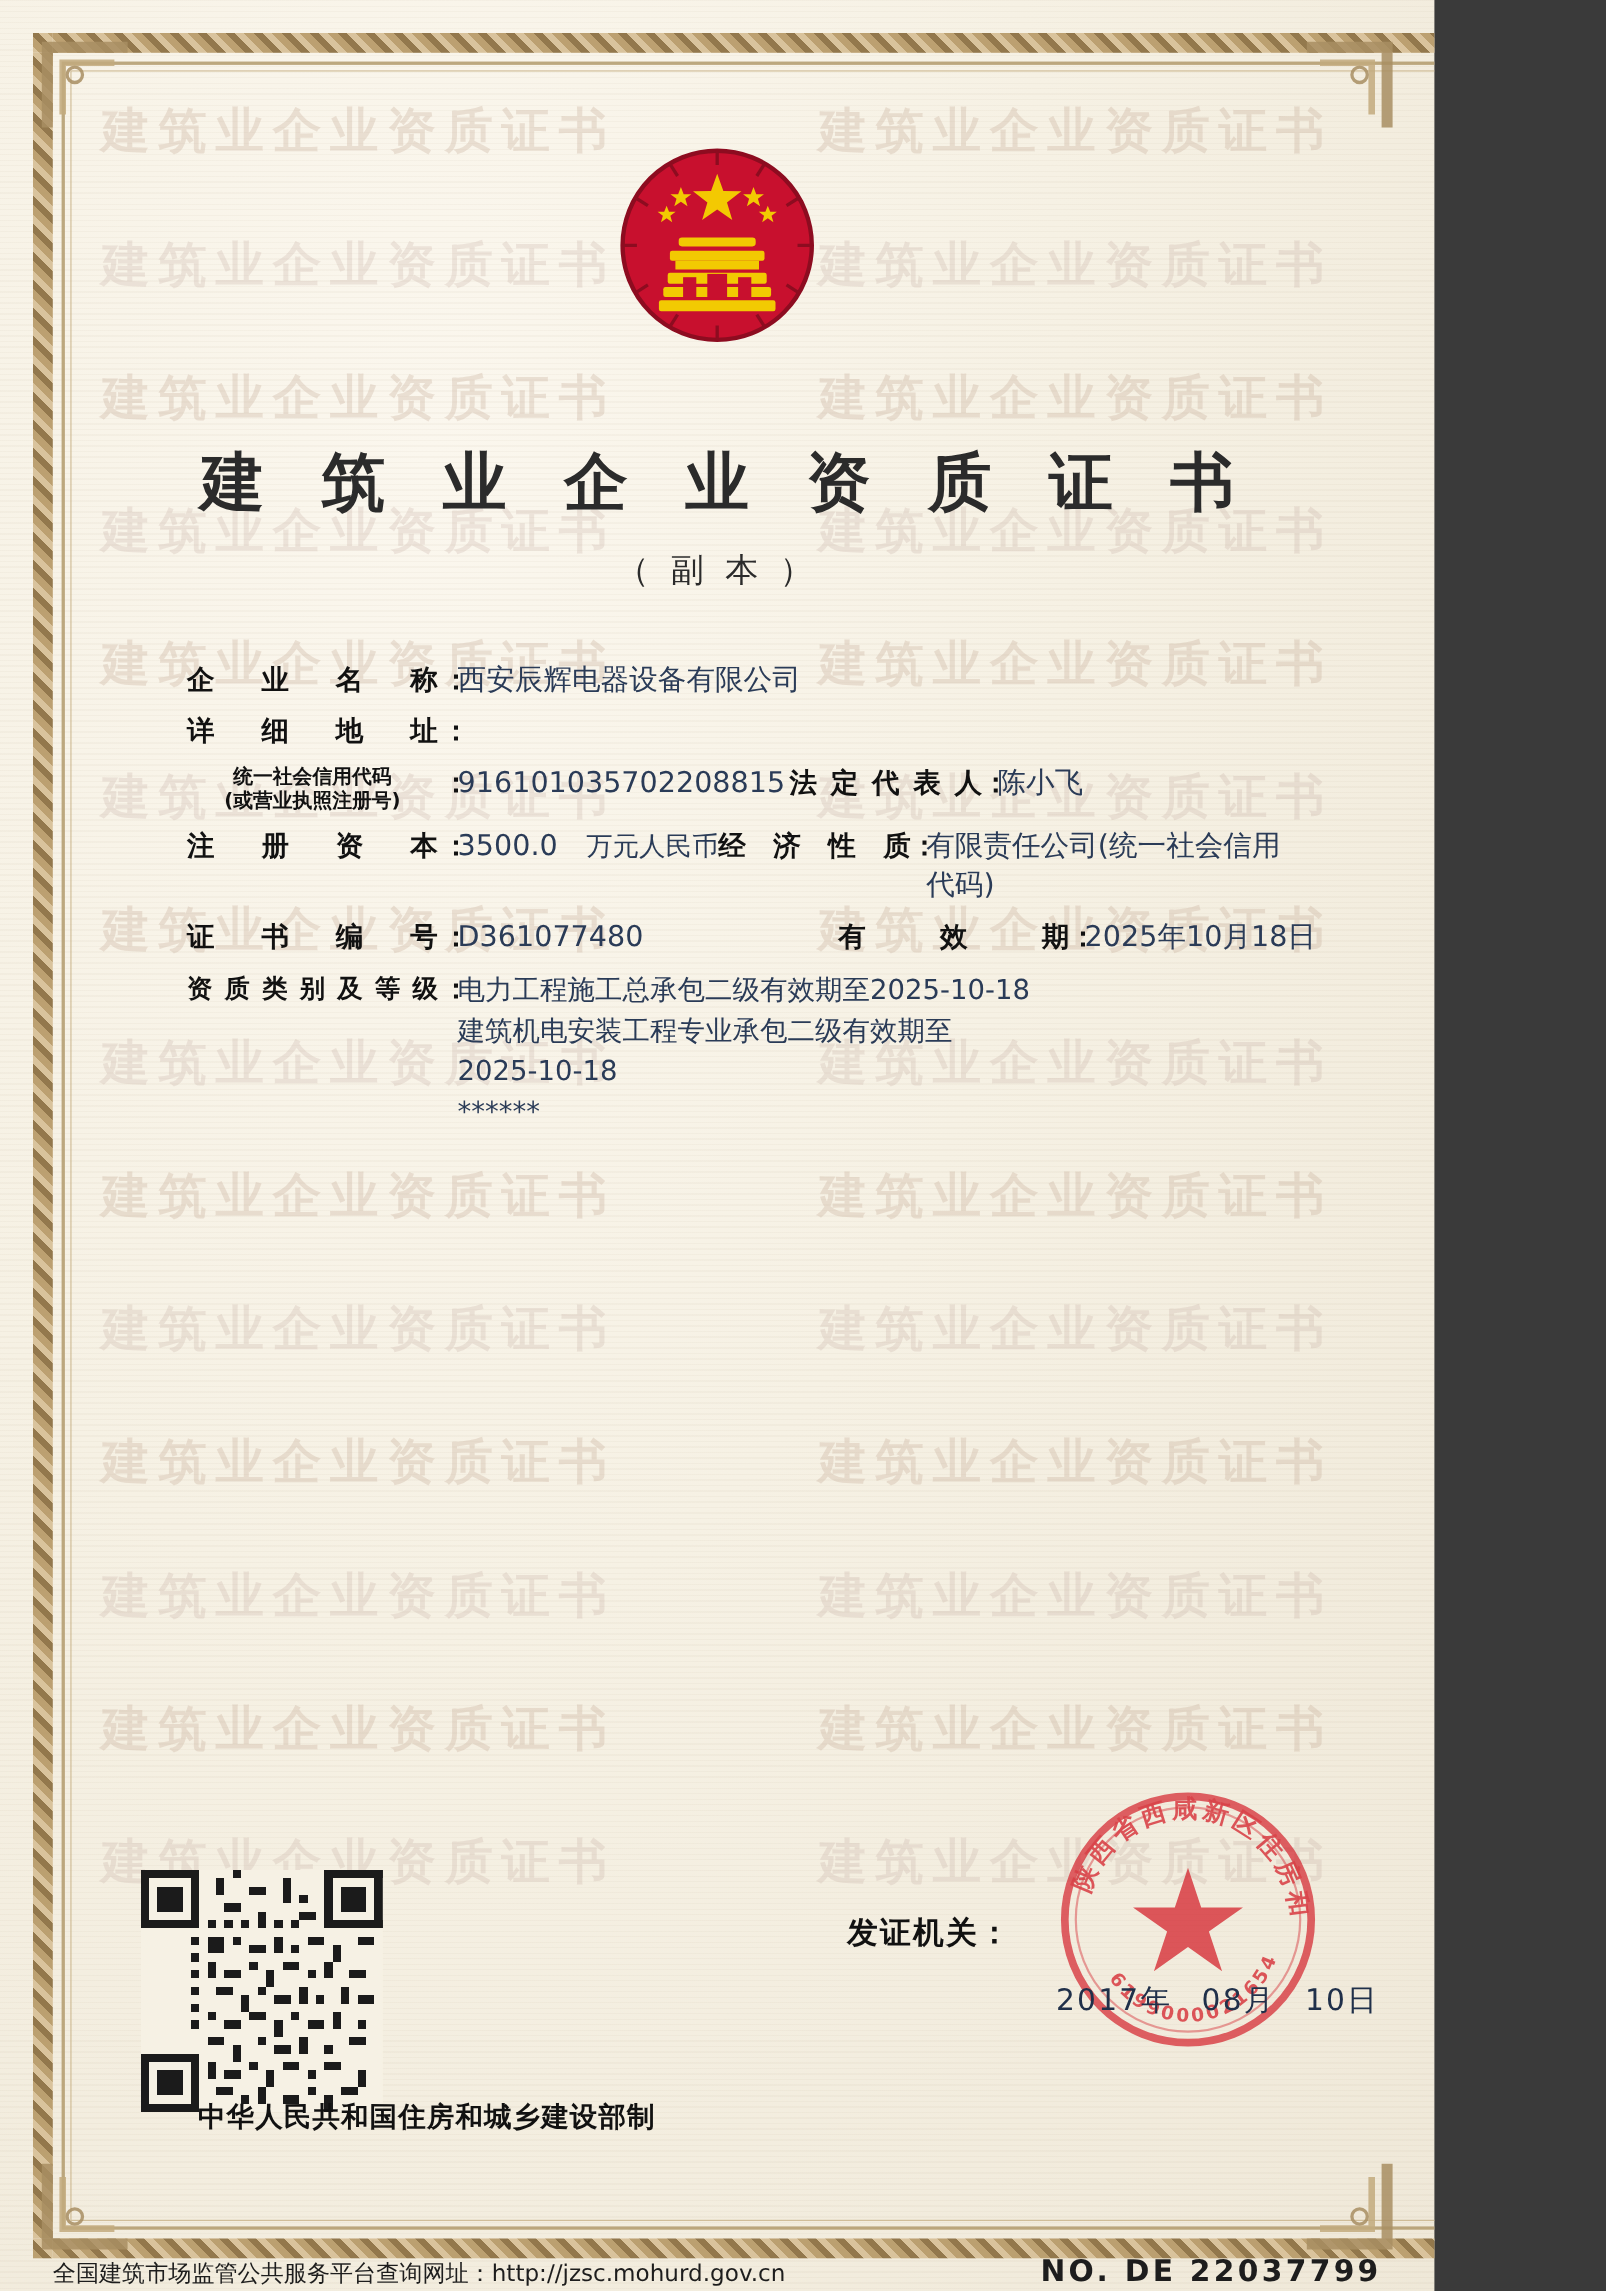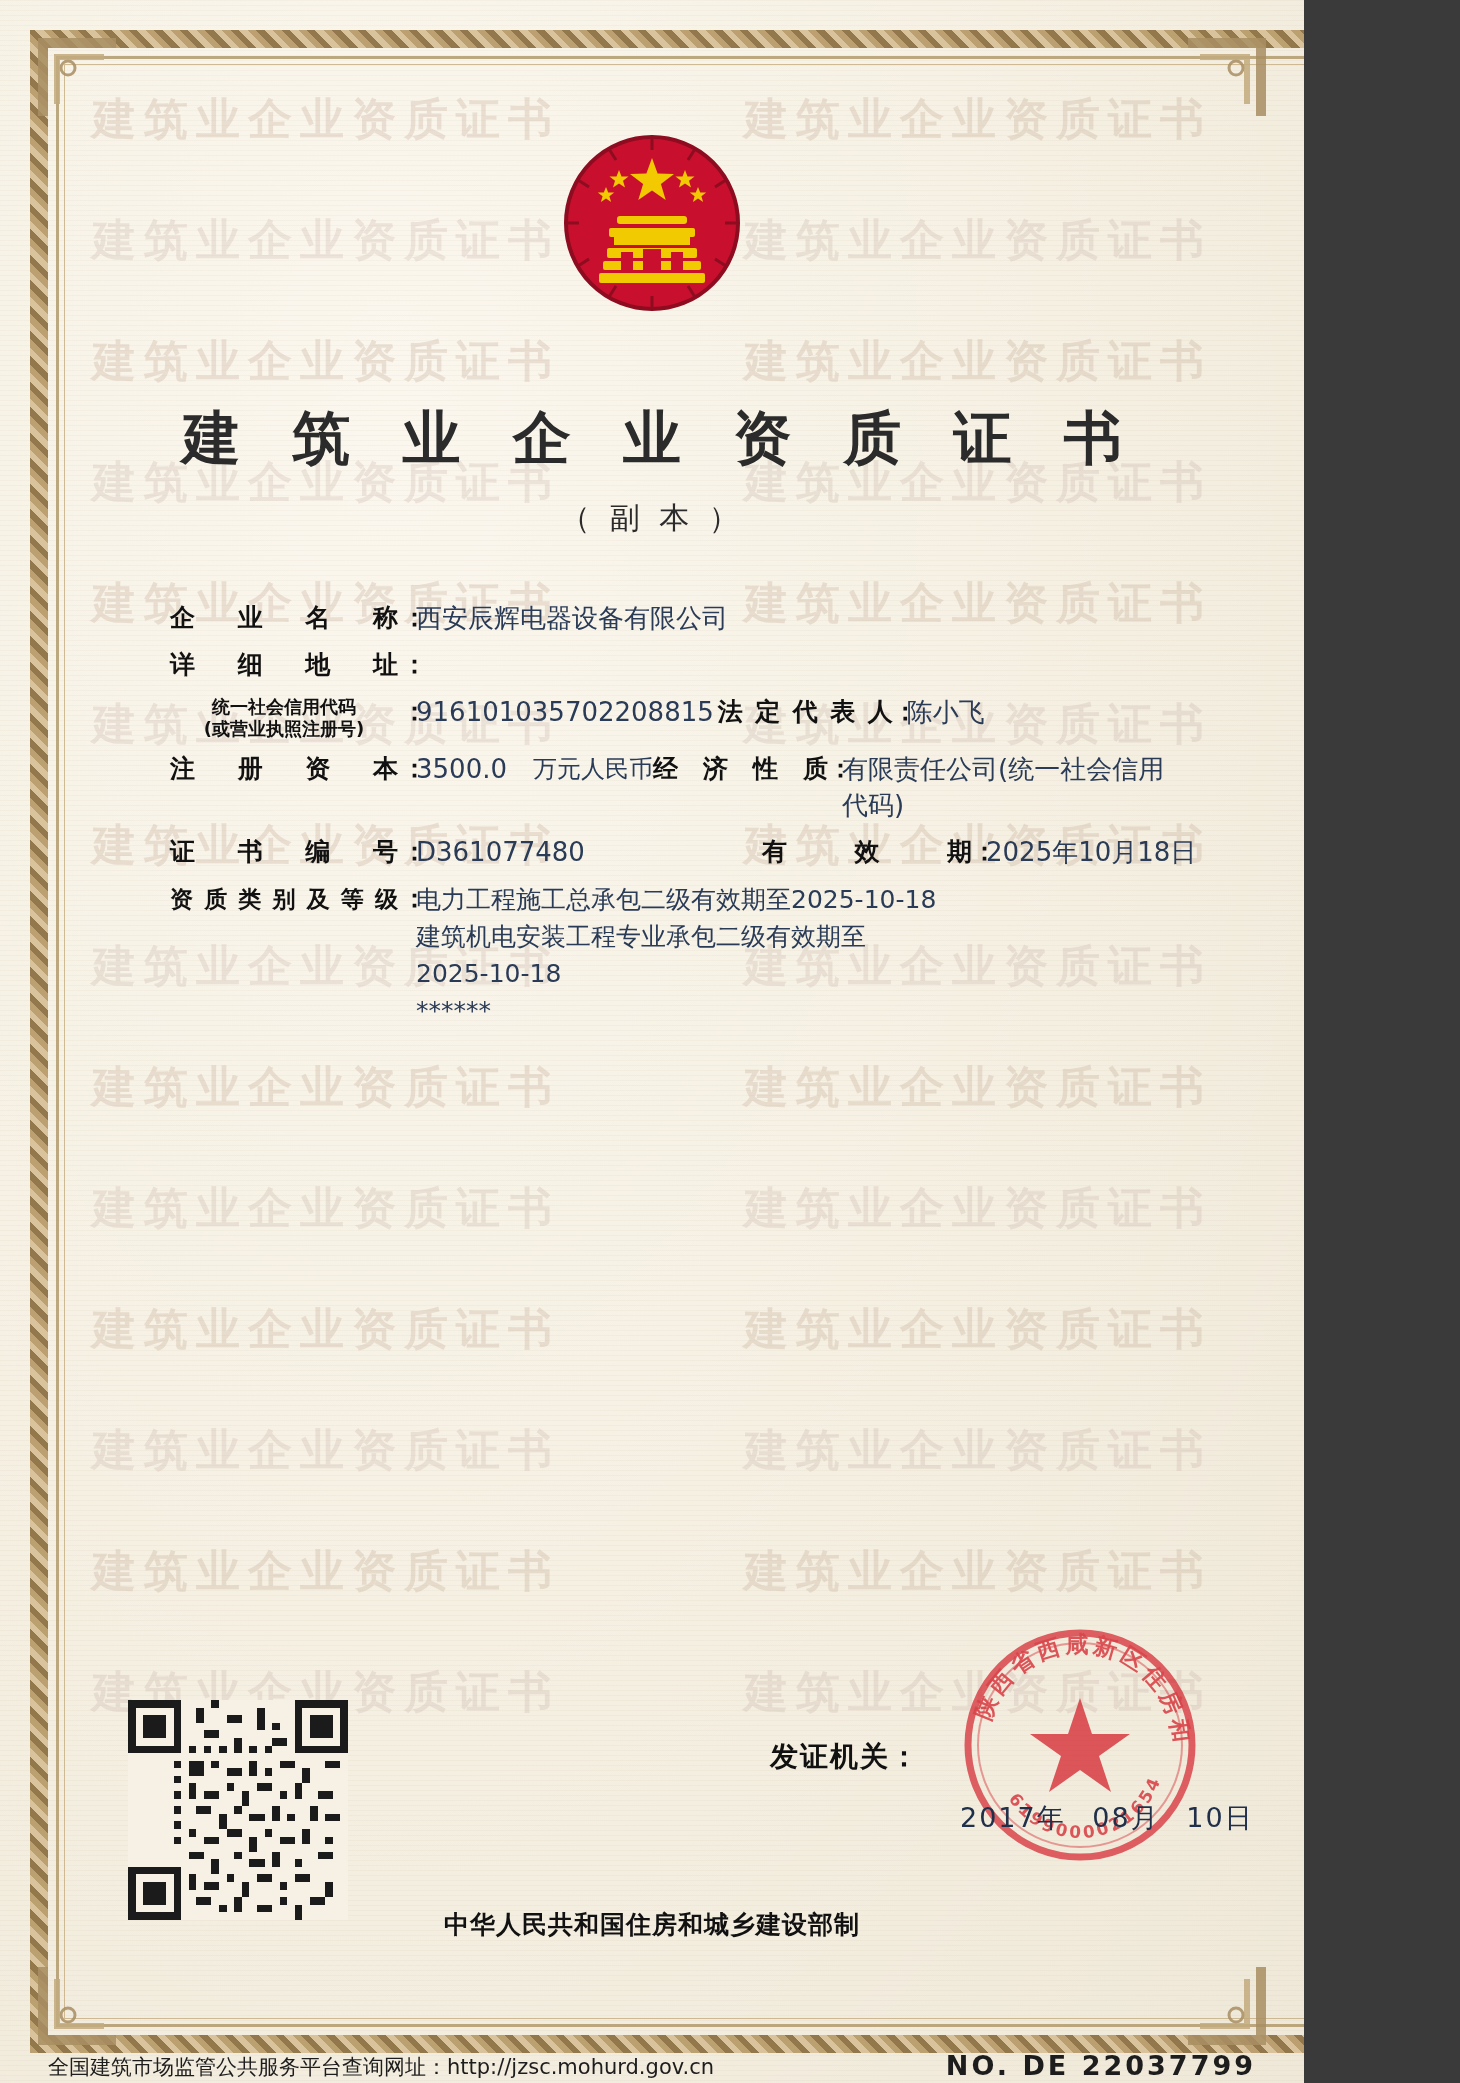--- a/index.html
+++ b/index.html
@@ -226,26 +226,27 @@
     font-family: "DejaVu Sans", sans-serif;
     font-size: 27px;
     color: #20304a;
     letter-spacing: 10px;
   }
   #issue-date .d-num { letter-spacing: 2px; }
   #footer-org {
     position: absolute;
     left: 0; right: 0;
     top: 1908px;
-    text-align: center;
+    text-align: left;
     font-family: "DejaVu Sans", sans-serif;
     font-size: 25px;
     font-weight: 700;
     color: #111;
     letter-spacing: 1px;
+    padding-left: 180px;
   }
   
   #seal {
     position: absolute;
     left: 955px;
     top: 1620px;
     width: 250px;
     height: 250px;
     opacity: 0.82;
   }

